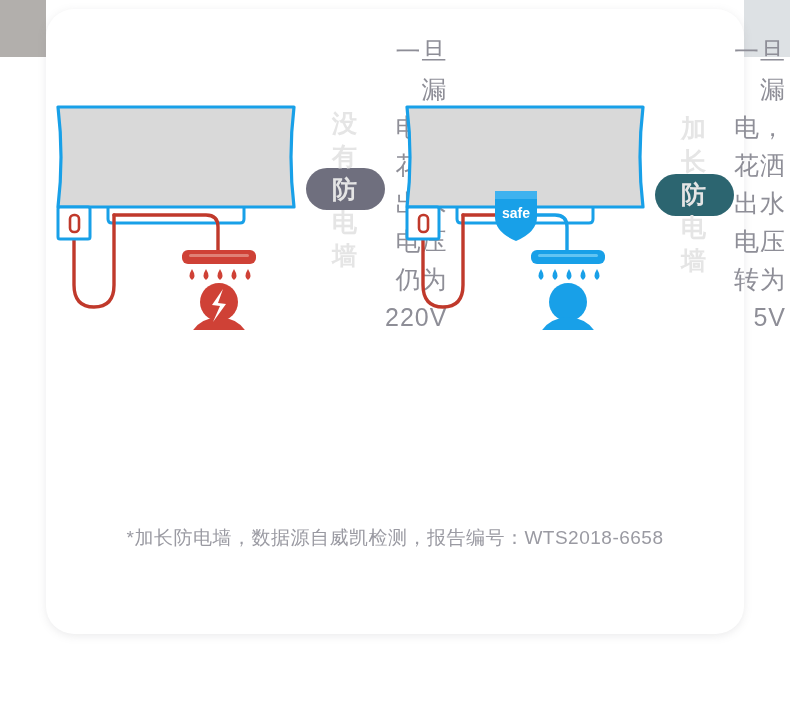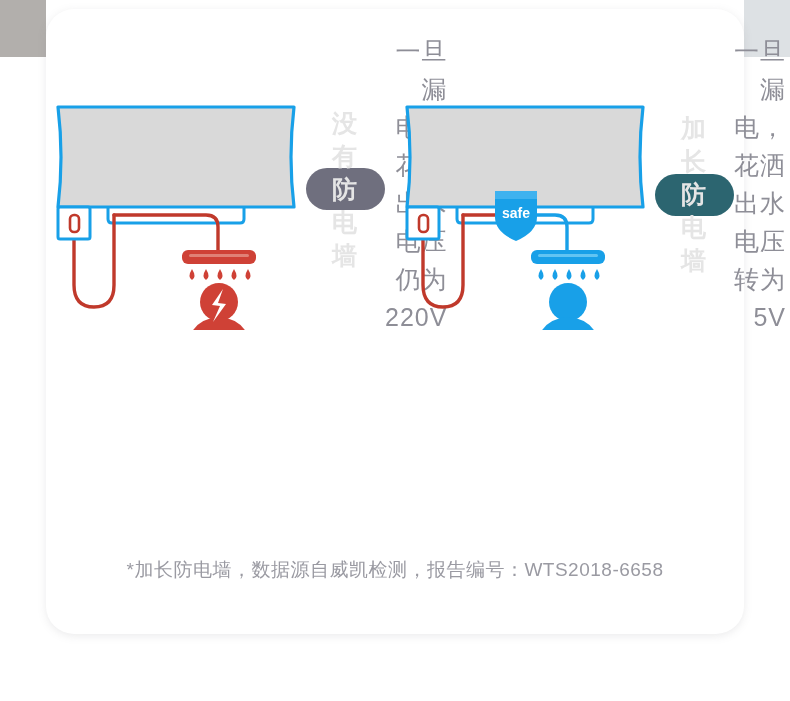--- a/index.html
+++ b/index.html
@@ -89,21 +89,21 @@
     font-size: 25px;
     line-height: 38px;
     letter-spacing: 1px;
     white-space: pre-line;
   }
 
   
   #footnote {
     position: absolute;
     left: 0;
-    top: 548px;
+    top: 516px;
     width: 698px;
     text-align: center;
     color: #9a9aa2;
     font-size: 19px;
     letter-spacing: 0.5px;
   }
 </style>
 </head>
 <body>
 

